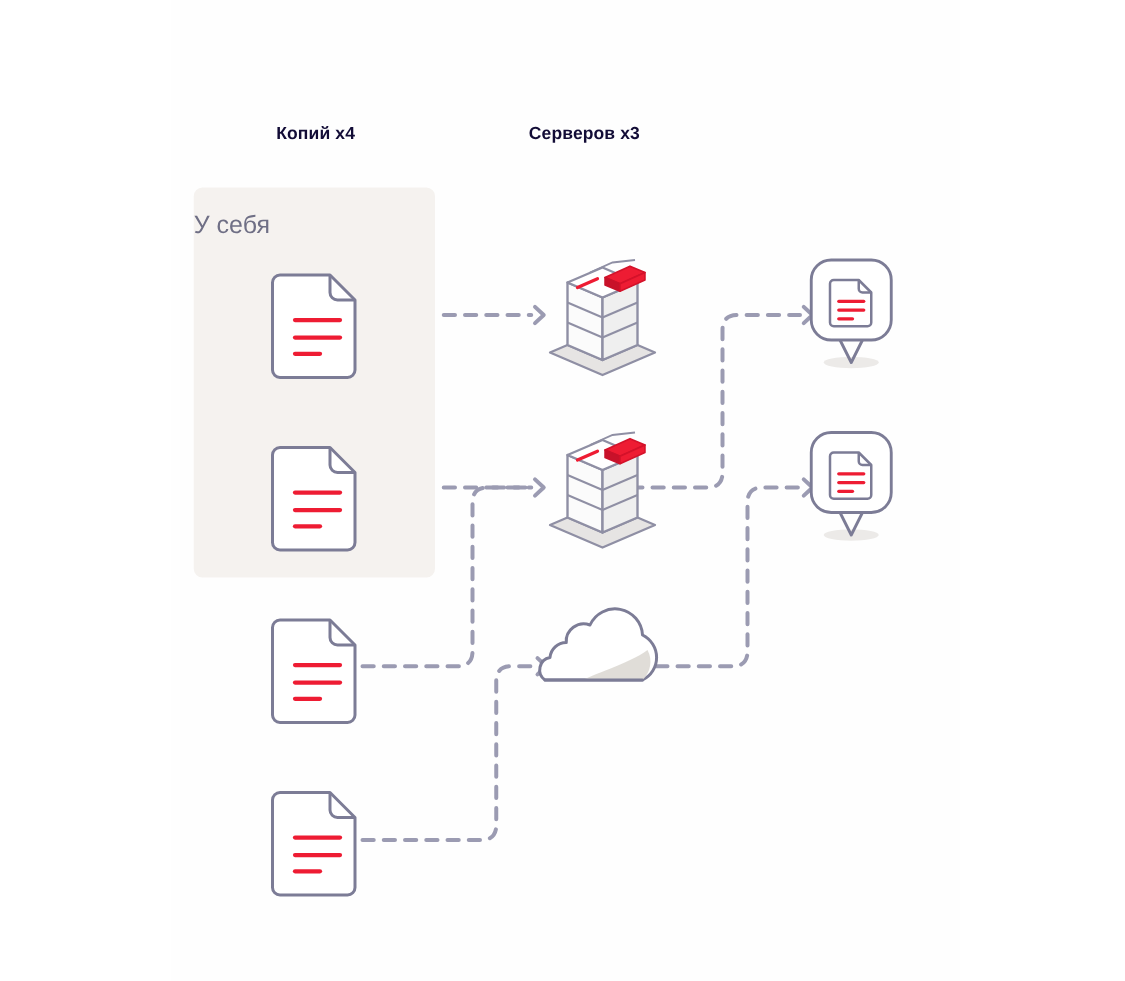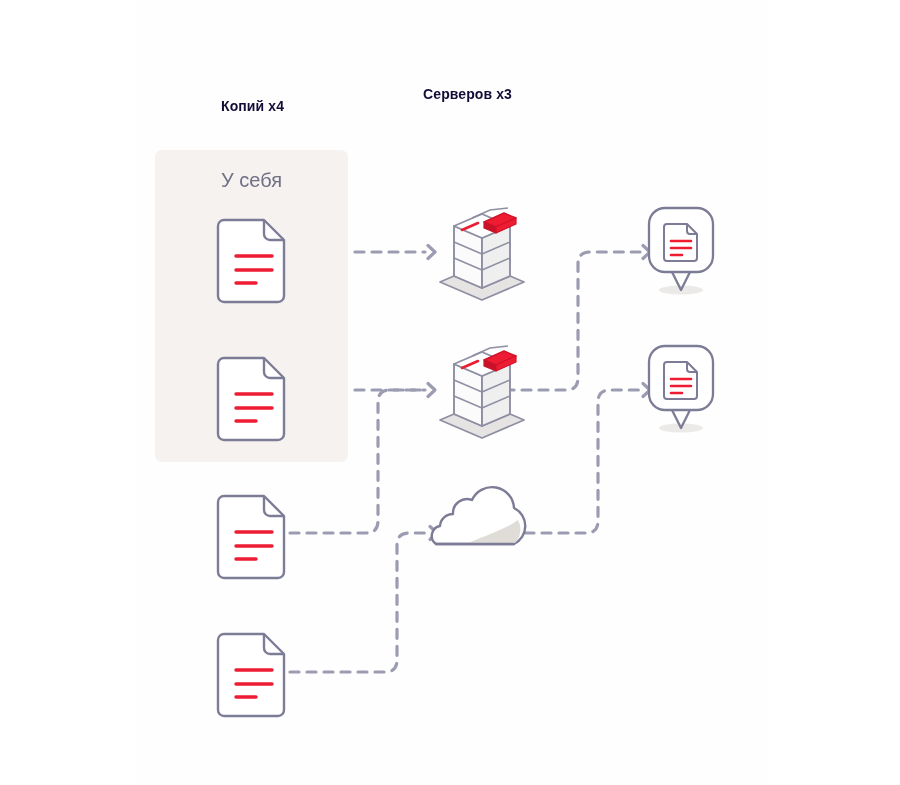--- a/index.html
+++ b/index.html
@@ -32,39 +32,38 @@
   .col-header {
     position: absolute;
     font-size: 14px;
     font-weight: bold;
     color: #120c36;
     letter-spacing: 0.1px;
     white-space: nowrap;
     text-align: center;
   }
   #hdr-copies  { left: 155px; top: 98px; width: 195px; }
-  #hdr-servers { left: 380px; top: 86px; width: 175px; }
+  #hdr-servers { left: 380px; top: 98px; width: 175px; }
   #hdr-locs    { left: 595px; top: 98px; width: 175px; }
 
   
   #onprem-panel {
     position: absolute;
     left: 155px;
     top: 150px;
     width: 193px;
     height: 312px;
     background: #f5f2ef;
     border-radius: 7px;
   }
   #onprem-label {
     position: absolute;
     left: 155px;
     top: 169px;
     width: 193px;
-    text-align: center;
     font-size: 20px;
     color: #6f6f85;
   }
 
   
   .node {
     position: absolute;
   }
   .node svg { display: block; overflow: visible; }
 

